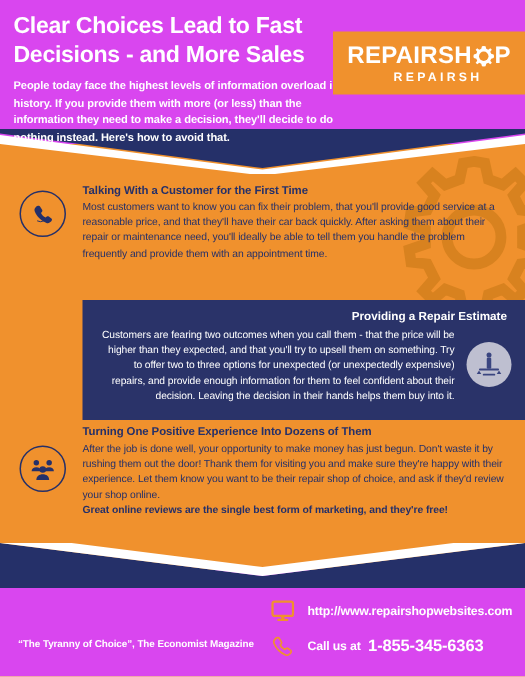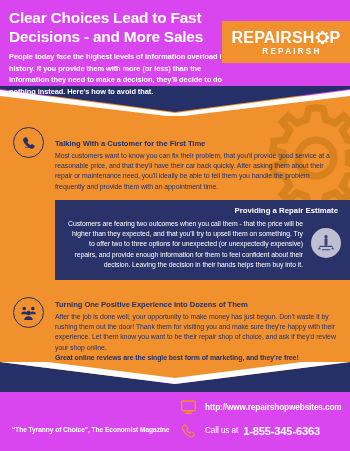--- a/index.html
+++ b/index.html
@@ -91,21 +91,20 @@
     display: flex; align-items: center; justify-content: center;
   }
   .icon-circle.navy {
     border: 1.4px solid #253069;
   }
 
   .sec-head {
     font-size: 7.6px; font-weight: bold;
     color: #253069;
     letter-spacing: -0.05px;
-    margin-top: 17px;
   }
   .sec-body {
     font-size: 6.9px;
     line-height: 10.2px;
     color: #253069;
     letter-spacing: -0.05px;
   }
 
   
   #sec1 { left: 0; top: 122px; width: 350px; height: 78px; }
@@ -165,21 +164,21 @@
     display: flex; align-items: center;
   }
   #row-web { left: 180px; top: 20px; }
   #row-phone { left: 180px; top: 43px; }
   .contact-icon { width: 17px; height: 15px; margin-right: 8px; flex: 0 0 auto; }
   #web-text {
     color: #ffffff; font-size: 8.2px; font-weight: bold;
     letter-spacing: -0.1px;
   }
   #phone-label {
-    color: #ffffff; font-size: 8.2px; font-weight: normal;
+    color: #ffffff; font-size: 8.2px; font-weight: bold;
     letter-spacing: -0.1px; margin-right: 5px;
   }
   #phone-number {
     color: #ffffff; font-size: 11px; font-weight: bold;
     letter-spacing: -0.1px;
     text-align: right;
   }
 </style>
 </head>
 <body>

